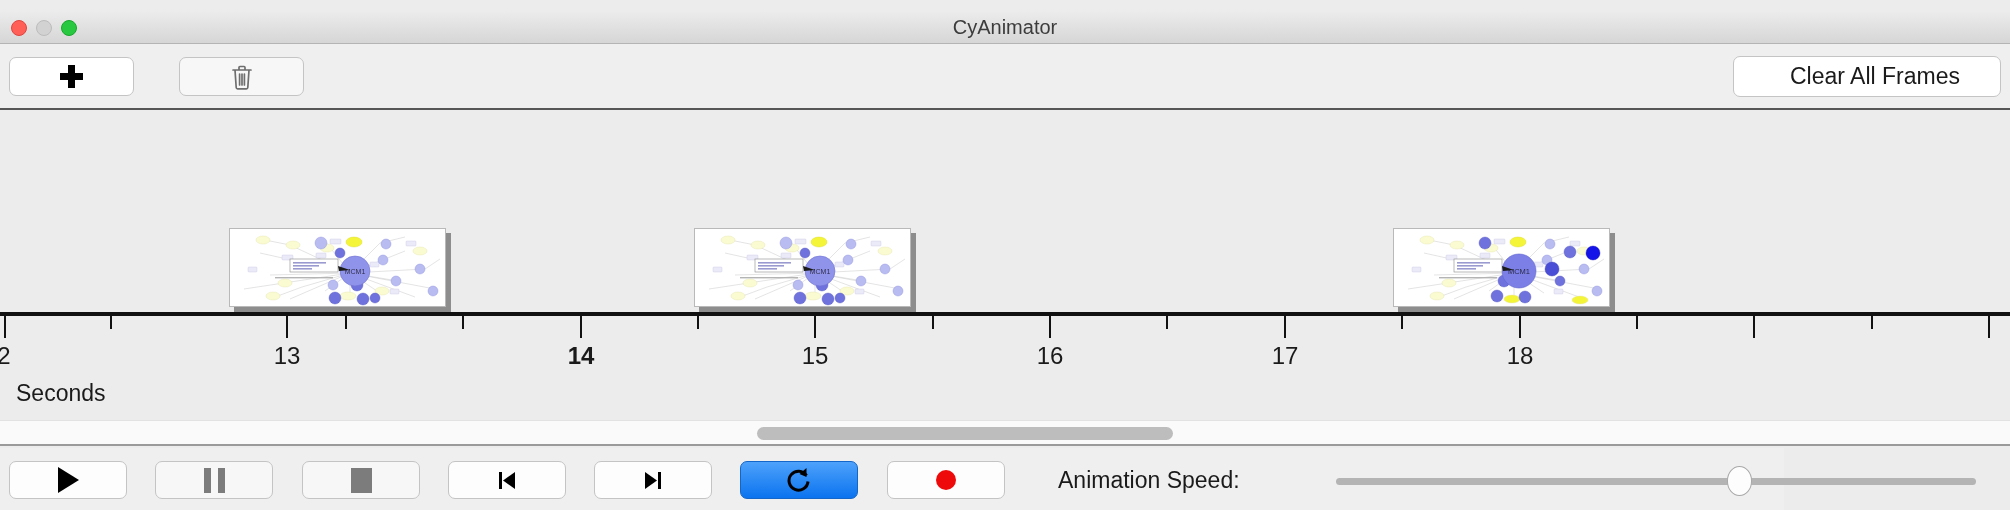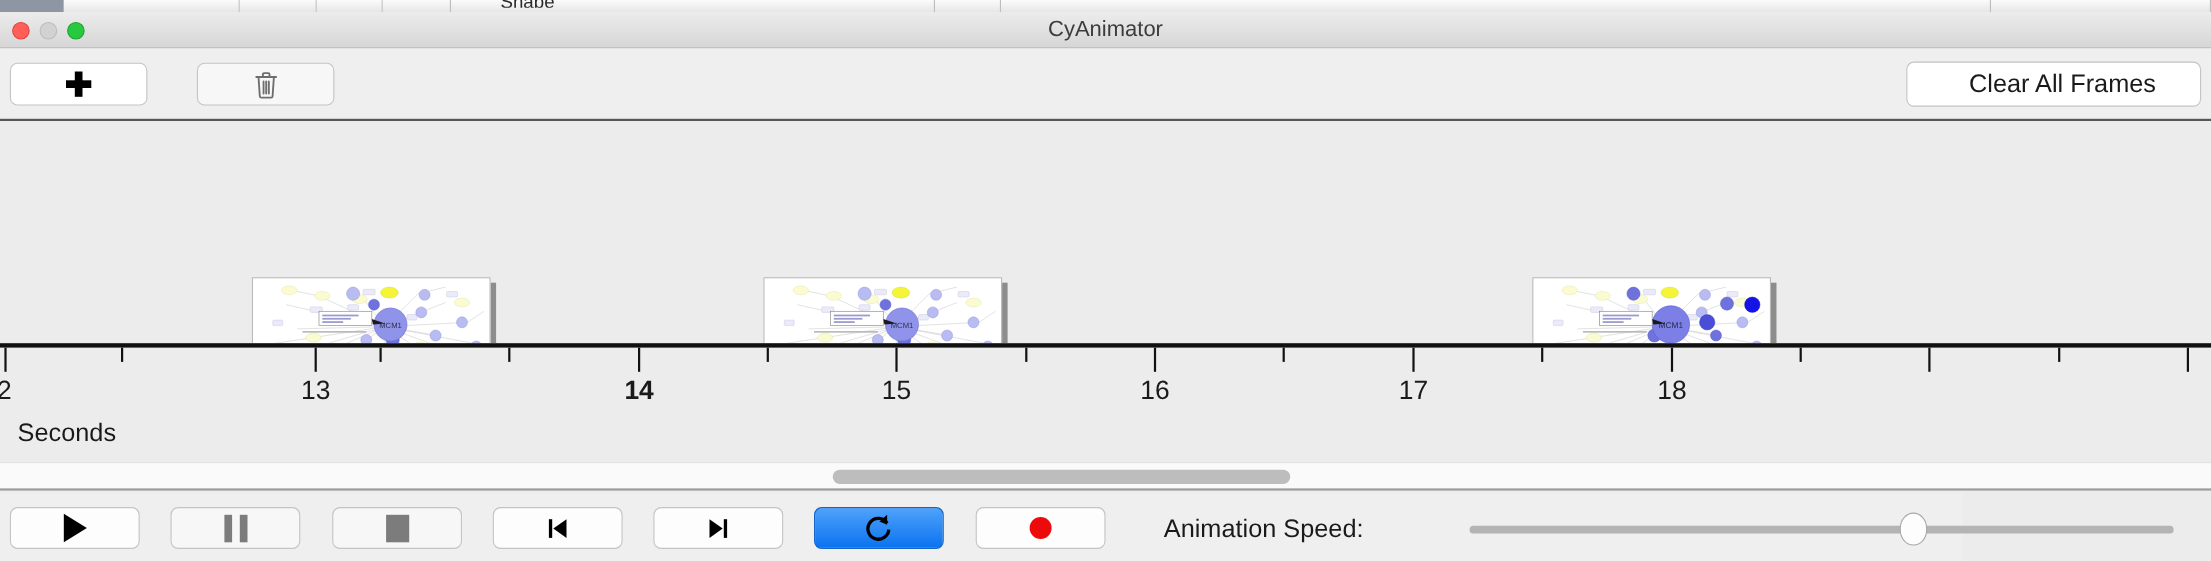--- a/index.html
+++ b/index.html
@@ -80,21 +80,21 @@
 
   .trash-icon { width: 22px; height: 26px; }
 
   
   .timeline {
     position: absolute; left: 0; top: 112px; width: 2010px; height: 200px;
     background: #ececec; overflow: hidden;
   }
 
   .frame {
-    position: absolute; bottom: 0; width: 222px; height: 60px;
+    position: absolute; bottom: 0; width: 222px; height: 84px;
   }
   .frame .shadow {
     position: absolute; left: 5px; top: 5px; width: 217px; height: 79px;
     background: #8d8d8d;
   }
   .frame .sheet {
     position: absolute; left: 0; top: 0; width: 217px; height: 79px;
     background: #ffffff; border: 1px solid #b9b9b9; overflow: hidden;
   }
   .frame svg { display: block; }
@@ -170,32 +170,20 @@
     position: absolute; width: 25px; height: 30px; top: 18px;
     background: #fdfdfd; border: 1px solid #a8a8a8;
     border-radius: 13px / 15px; cursor: pointer;
   }
 </style>
 </head>
 <body>
 
 <div id="app">
 
-  <div class="bg-strip">
-    <div class="bg-dark"></div>
-    <div class="bg-block" style="left:58px;  width:160px;"></div>
-    <div class="bg-block" style="left:218px; width:70px;"></div>
-    <div class="bg-block" style="left:288px; width:60px;"></div>
-    <div class="bg-block" style="left:348px; width:62px;"></div>
-    <div class="bg-block" style="left:410px; width:440px;"></div>
-    <div class="bg-block" style="left:850px; width:60px;"></div>
-    <div class="bg-block" style="left:910px; width:900px;"></div>
-    <div class="bg-block" style="left:1810px;width:200px;"></div>
-    <div class="bg-text" style="left:455px; top:-4px;">Shape</div>
-  </div>
 
   <div class="titlebar">
     <div class="traffic">
       <div class="light red"></div>
       <div class="light yellow"></div>
       <div class="light green"></div>
     </div>
     <div class="window-title">CyAnimator</div>
   </div>
 

